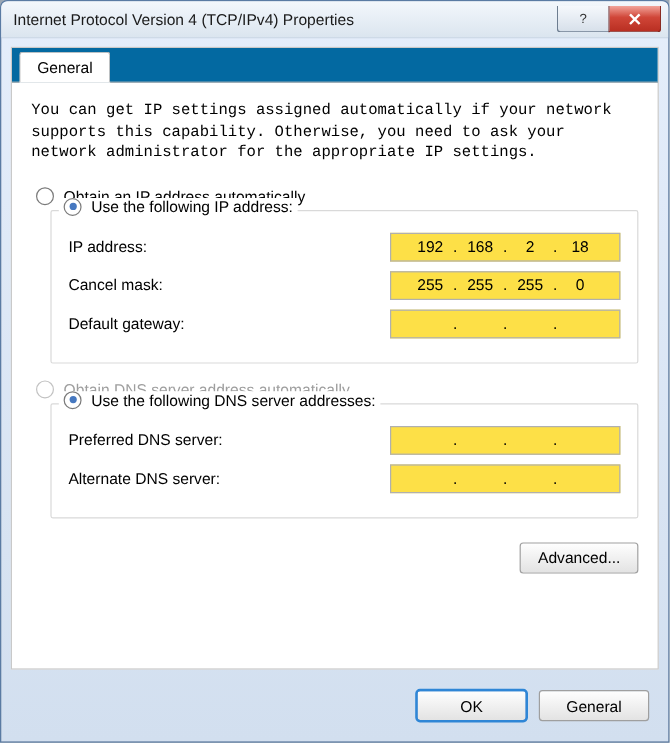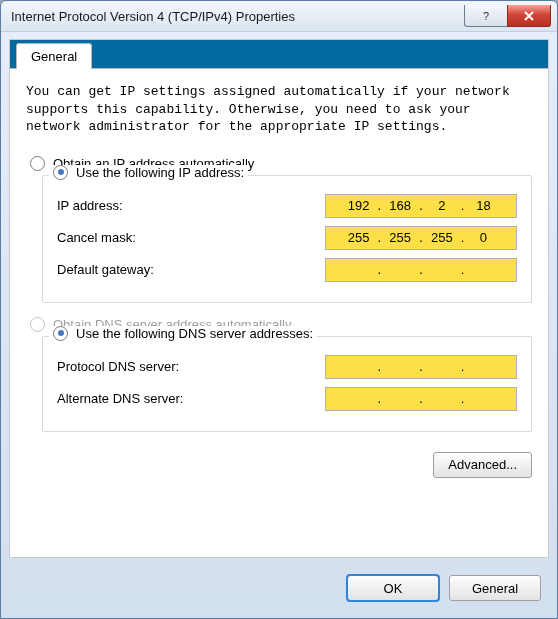--- a/index.html
+++ b/index.html
@@ -225,21 +225,21 @@
 
       <div class="grpbox">
         <div class="legend">
           <span class="radio selected">
               <span class="dot"></span>
             </span>
           <span>Use the following DNS server addresses:</span>
         </div>
 
         <div class="row">
-          <span class="lbl">Protocol DNS server:</span>
+          <span class="lbl">Preferred DNS server:</span>
           <span class="ipfield empty">
             <span class="oct"></span>
               <span class="dot">.</span>
             <span class="oct"></span>
               <span class="dot">.</span>
             <span class="oct"></span>
               <span class="dot">.</span>
             <span class="oct"></span>
           </span>
         </div>

